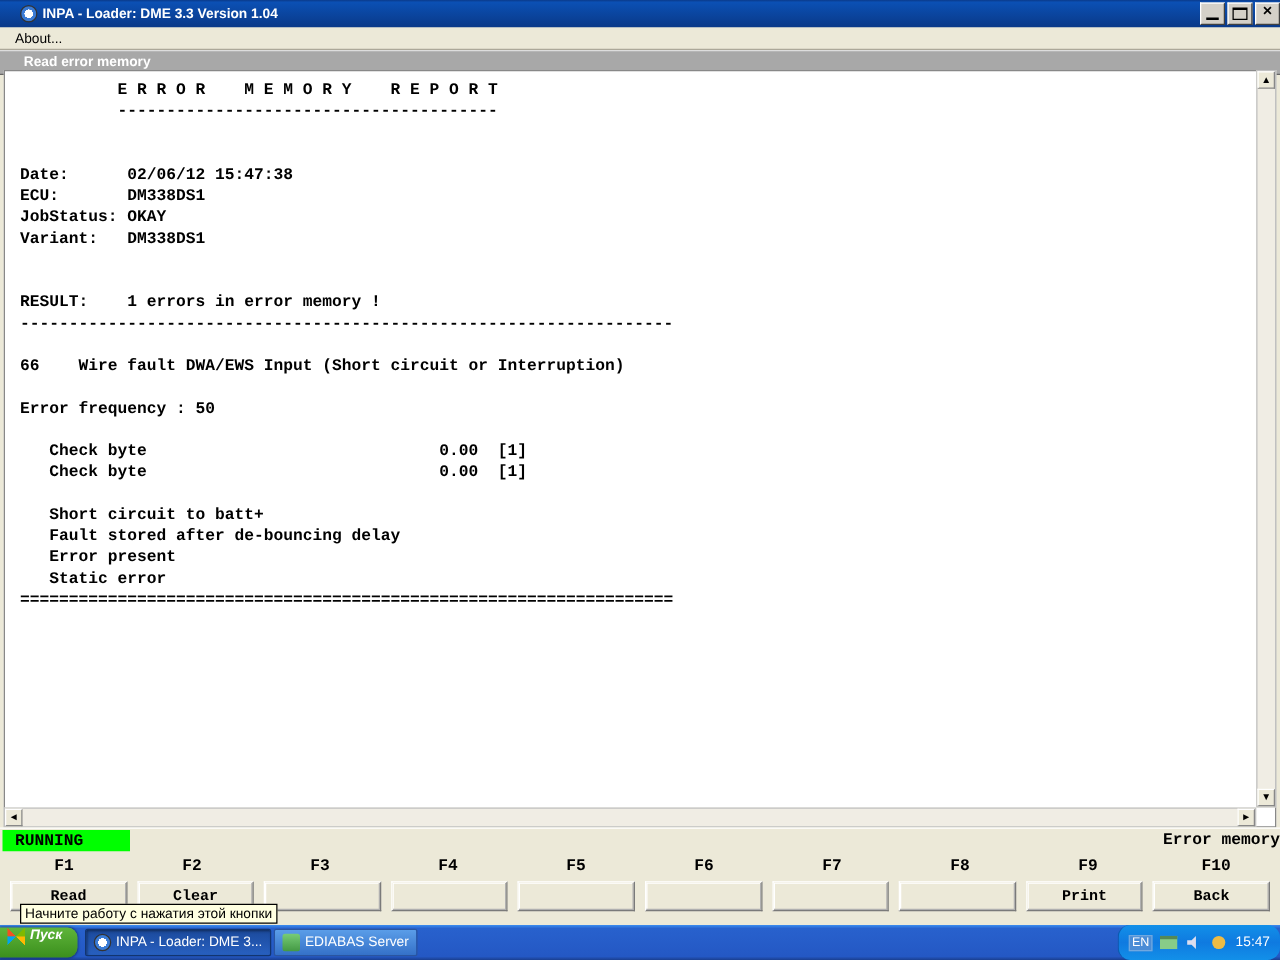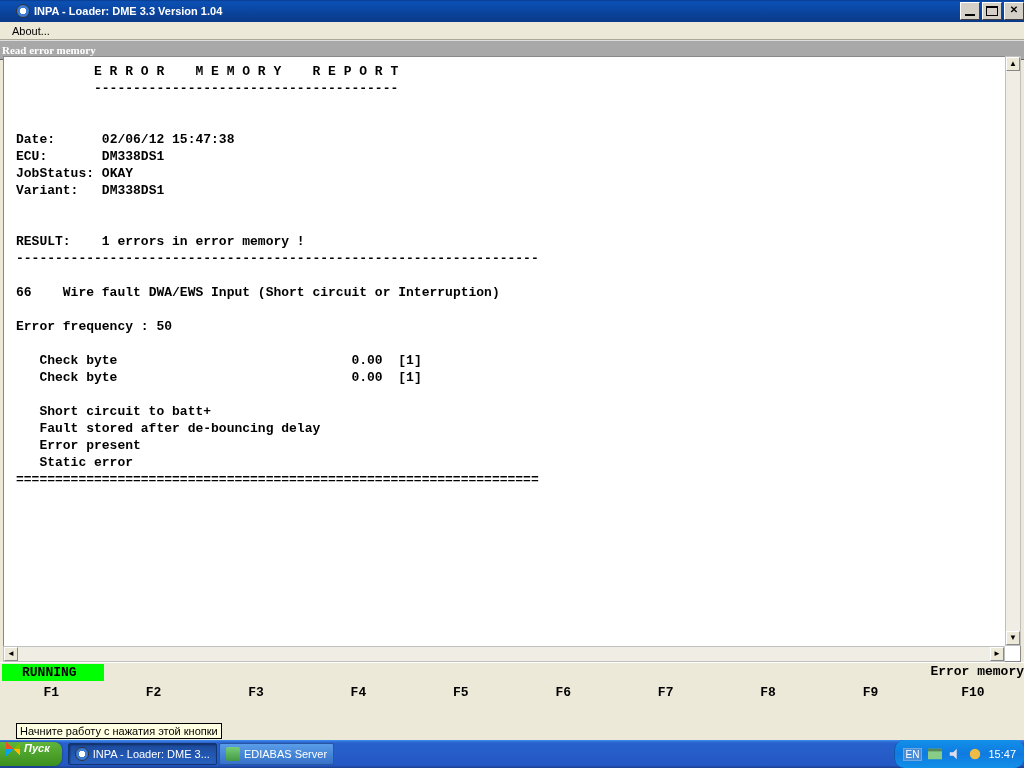--- a/index.html
+++ b/index.html
@@ -52,26 +52,25 @@
   background:#ece9d8;
   border-bottom:1px solid #aca899;
   padding-left:6px;
   display:flex;align-items:center;
 }
 .menubar span{padding:2px 6px;}
 .subheader {
   height:20px;
   background:#a8a8a8;
   color:#fff;
-  padding-left:2px;
+  padding-left:19px;
   font-weight:bold;
   display:flex;align-items:center;
   border-top:1px solid #ddd;
   border-bottom:1px solid #666;
-  font-family:Liberation Serif, serif;
 }
 .doc-wrap {
   position:absolute;
   top:56px; left:3px; right:3px; bottom:106px;
 }
 .doc {
   background:#fff;
   width:100%; height:100%;
   overflow:hidden;
   font-family: "Courier New", monospace;
@@ -104,21 +103,21 @@
 .doc-outer{position:absolute;inset:0;}
 .bottom-panel{
   position:absolute;left:0;right:0;bottom:28px;height:78px;
   background:#ece9d8;
   border-top:1px solid #fff;
 }
 .status-running{
   background:#00ff00;color:#000;
   font-weight:bold;
   display:inline-block;
-  padding:1px 4px 1px 20px;
+  padding:1px 4px 1px 10px;
   font-family:"Courier New",monospace;
   font-size:13px;
   position:absolute;left:2px;top:1px;
   width:102px;
 }
 .fn-title{
   text-align:right;font-weight:bold;
   font-family:"Courier New",monospace;font-size:13px;
   position:absolute;top:1px;left:0;right:0;
 }
@@ -263,20 +262,32 @@
     <div>F2</div>
     <div>F3</div>
     <div>F4</div>
     <div>F5</div>
     <div>F6</div>
     <div>F7</div>
     <div>F8</div>
     <div>F9</div>
     <div>F10</div>
   </div>
+  <div class="fn-buttons">
+    <div class="fn-btn">Read</div>
+    <div class="fn-btn">Clear</div>
+    <div class="fn-btn"></div>
+    <div class="fn-btn"></div>
+    <div class="fn-btn"></div>
+    <div class="fn-btn"></div>
+    <div class="fn-btn"></div>
+    <div class="fn-btn"></div>
+    <div class="fn-btn">Print</div>
+    <div class="fn-btn">Back</div>
+  </div>
 </div>
 
 <div class="tooltip-start">Начните работу с нажатия этой кнопки</div>
 
 <div class="taskbar">
   <div class="start-btn">
     <span class="flag"></span>
     <span>Пуск</span>
   </div>
   <div class="task-item active">

